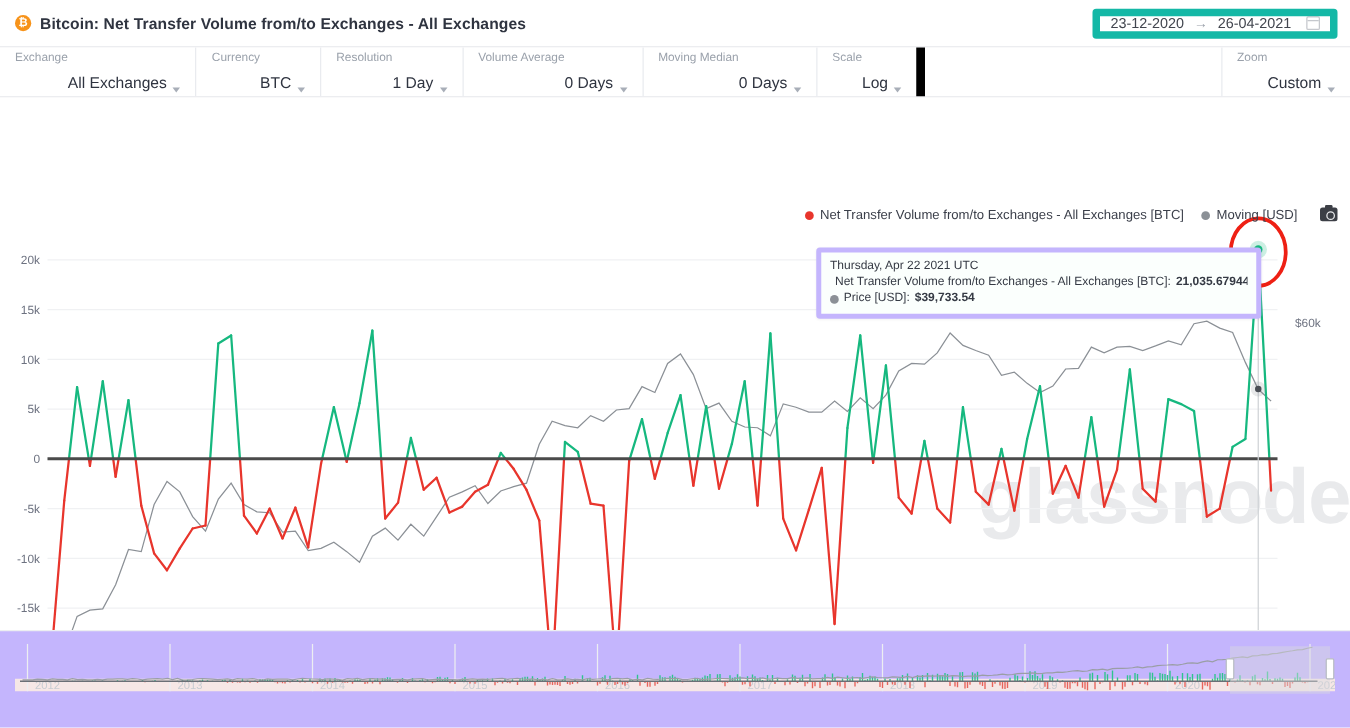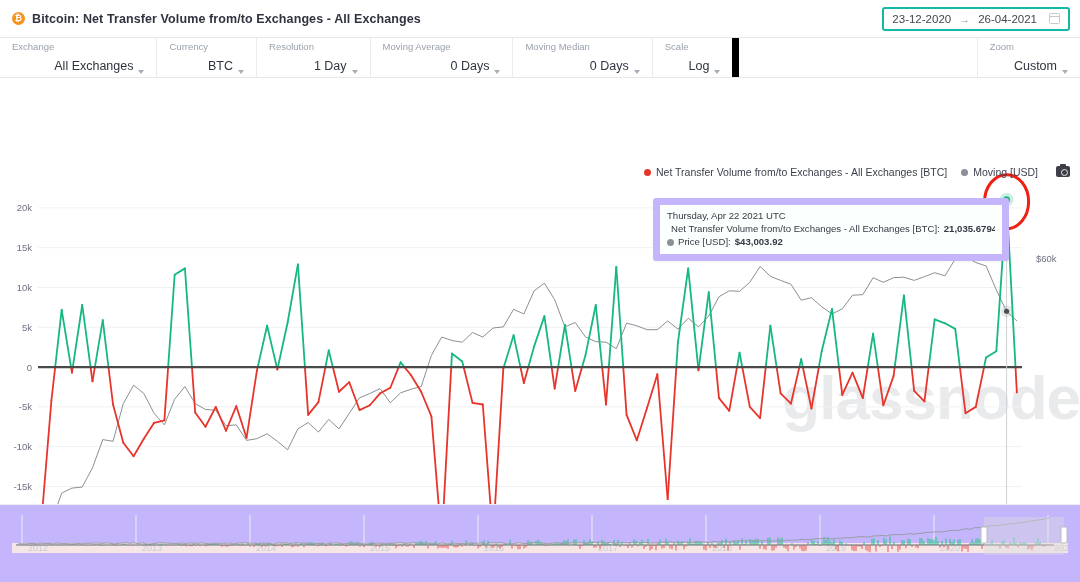--- a/index.html
+++ b/index.html
@@ -22,21 +22,21 @@
   .coin-icon {
     width:13px; height:13px; border-radius:50%;
     background:#f7931a; color:#fff; flex:none;
     font-size:9px; line-height:13px; text-align:center;
     font-weight:bold; margin-right:7px;
   }
   .title { font-size:12.5px; color:#2f3440; font-weight:600; letter-spacing:0.1px; }
   .header-spacer { flex:1; }
   .daterange {
     display:flex; align-items:center; gap:8px;
-    border:2px solid #14b8a6; border-radius:3px;
+    border:6px solid #14b8a6; border-radius:3px;
     height:24px; padding:0 8px; font-size:11.5px; color:#42464f;
     background:#fff;
   }
   .daterange .arrow { color:#9aa0aa; font-size:11px; }
   .cal-icon { width:11px; height:11px; position:relative; margin-left:4px; opacity:.5; }
   .cal-icon i {
     position:absolute; inset:0; border:1px solid #8d939c; border-radius:1.5px;
     display:block;
   }
   .cal-icon i:after{
@@ -91,21 +91,21 @@
     position:absolute; left:0; right:0; top:270px;
     text-align:right; font-size:62px; font-weight:700;
     color:#e9eaec; letter-spacing:-1px; pointer-events:none;
     font-family:"Liberation Sans", sans-serif;
     margin-top:14px;
   }
 
   
   .tooltip {
     position:absolute; left:653px; top:120px; width:356px;
-    background:#fbfffd; border:7px solid #c4b5fd; border-radius:3px;
+    background:#fbfffd; border:4px solid #c4b5fd; border-radius:3px;
     padding:5px 7px 6px 7px; font-size:9.6px; line-height:12.4px; color:#353a44;
     box-shadow:0 1px 2px rgba(0,0,0,.05);
   }
   .tooltip .tt-date { font-size:9.6px; color:#353a44; margin-bottom:1px;}
   .tooltip .tt-row { display:flex; align-items:center; gap:4px; white-space:nowrap; overflow:hidden;}
   .tooltip .tt-row b { font-weight:700; }
 
   
   .nav {
     position:absolute; left:0; top:504px; width:1080px; height:78px;
@@ -148,21 +148,21 @@
       </div>
   </div>
   <div class="tb-item">
     <div class="tb-label">Resolution</div>
     <div class="tb-value">
         <span>1 Day</span>
         <span class="caret"></span>
       </div>
   </div>
   <div class="tb-item">
-    <div class="tb-label">Moving Average</div>
+    <div class="tb-label">Volume Average</div>
     <div class="tb-value">
         <span>0 Days</span>
         <span class="caret"></span>
       </div>
   </div>
   <div class="tb-item">
     <div class="tb-label">Moving Median</div>
     <div class="tb-value">
         <span>0 Days</span>
         <span class="caret"></span>
@@ -399,21 +399,21 @@
   <div class="tooltip">
     <div class="tt-date">Thursday, Apr 22 2021 UTC</div>
     <div class="tt-row">
       <span class="dot" style="background:#16b87f"></span>
       <span>Net Transfer Volume from/to Exchanges - All Exchanges [BTC]:</span>
       <b>21,035.67944452</b>
     </div>
     <div class="tt-row">
       <span class="dot" style="background:#8b9096"></span>
       <span>Price [USD]:</span>
-      <b>$43,003.92</b>
+      <b>$39,733.54</b>
     </div>
   </div>
 
 </div>
 
 <div class="nav">
   <svg class="band" id="nav-svg" width="1056" height="42" viewBox="0 0 1056 42">
       <rect x="0" y="28" width="1056" height="10" fill="#f6e7e6"></rect>
       <line x1="10" y1="0" x2="10" y2="38" stroke="#eceef1" stroke-width="1"></line>
       <text x="16" y="36" font-size="9" fill="#c8ccd2" font-family="&quot;Liberation Sans&quot;, sans-serif">2012</text>

